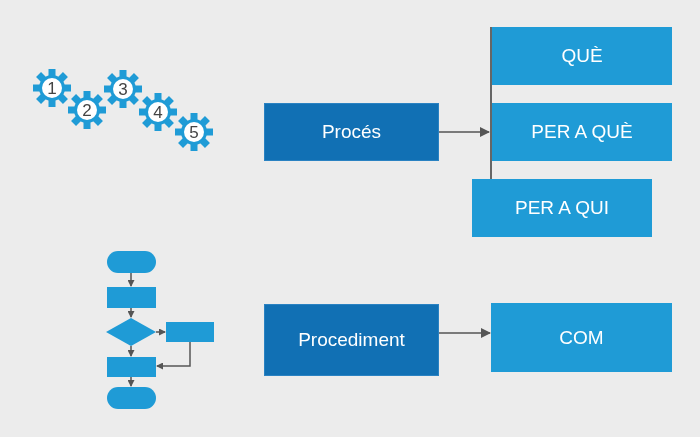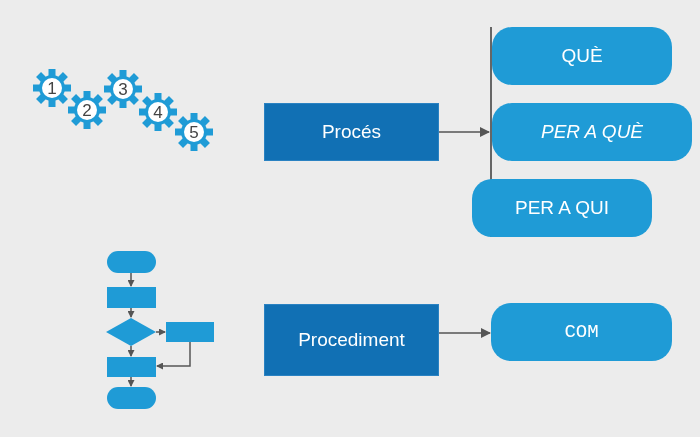--- a/index.html
+++ b/index.html
@@ -1,19 +1,19 @@
 <!DOCTYPE html>
 <html><head>
 <meta charset="utf-8">
 <style>
   html,body{margin:0;padding:0;}
   body{width:700px;height:437px;background:#ececec;position:relative;overflow:hidden;font-family:"Liberation Sans",sans-serif;}
   .box{position:absolute;display:flex;align-items:center;justify-content:center;color:#fff;font-size:19px;box-sizing:border-box;}
   .dark{background:#1170b4;border:1px solid #2a82c2;}
-  .light{background:#1f9bd6;border-radius:20px;}
+  .light{background:#1f9bd6;}
   svg{position:absolute;left:0;top:0;}
 </style>
 </head>
 <body>
 
 <svg width="700" height="437">
   <defs>
     <marker id="arr" markerWidth="10" markerHeight="10" refX="9" refY="5" orient="auto" markerUnits="userSpaceOnUse">
       <path d="M0,0 L10,5 L0,10 z" fill="#555"></path>
     </marker>
@@ -80,25 +80,25 @@
   <line x1="439" y1="132" x2="489" y2="132" stroke="#555" stroke-width="1.5" marker-end="url(#arr)"></line>
   <line x1="439" y1="333" x2="490" y2="333" stroke="#555" stroke-width="1.5" marker-end="url(#arr)"></line>
 </svg>
 
 <div class="box dark" style="left:264px;top:103px;width:175px;height:58px;">
   <span>Procés</span>
 </div>
 <div class="box light" style="left:492px;top:27px;width:180px;height:58px;">
   <span>QUÈ</span>
 </div>
-<div class="box light" style="left:492px;top:103px;width:200px;height:58px;font-style:italic;">
+<div class="box light" style="left:492px;top:103px;width:180px;height:58px;">
   <span>PER A QUÈ</span>
 </div>
 <div class="box light" style="left:472px;top:179px;width:180px;height:58px;">
   <span>PER A QUI</span>
 </div>
 
 <div class="box dark" style="left:264px;top:304px;width:175px;height:72px;">
   <span>Procediment</span>
 </div>
-<div class="box light" style="left:491px;top:303px;width:181px;height:58px;font-family:Liberation Mono, monospace;">
+<div class="box light" style="left:491px;top:303px;width:181px;height:69px;">
   <span>COM</span>
 </div>
 
 </body></html>

